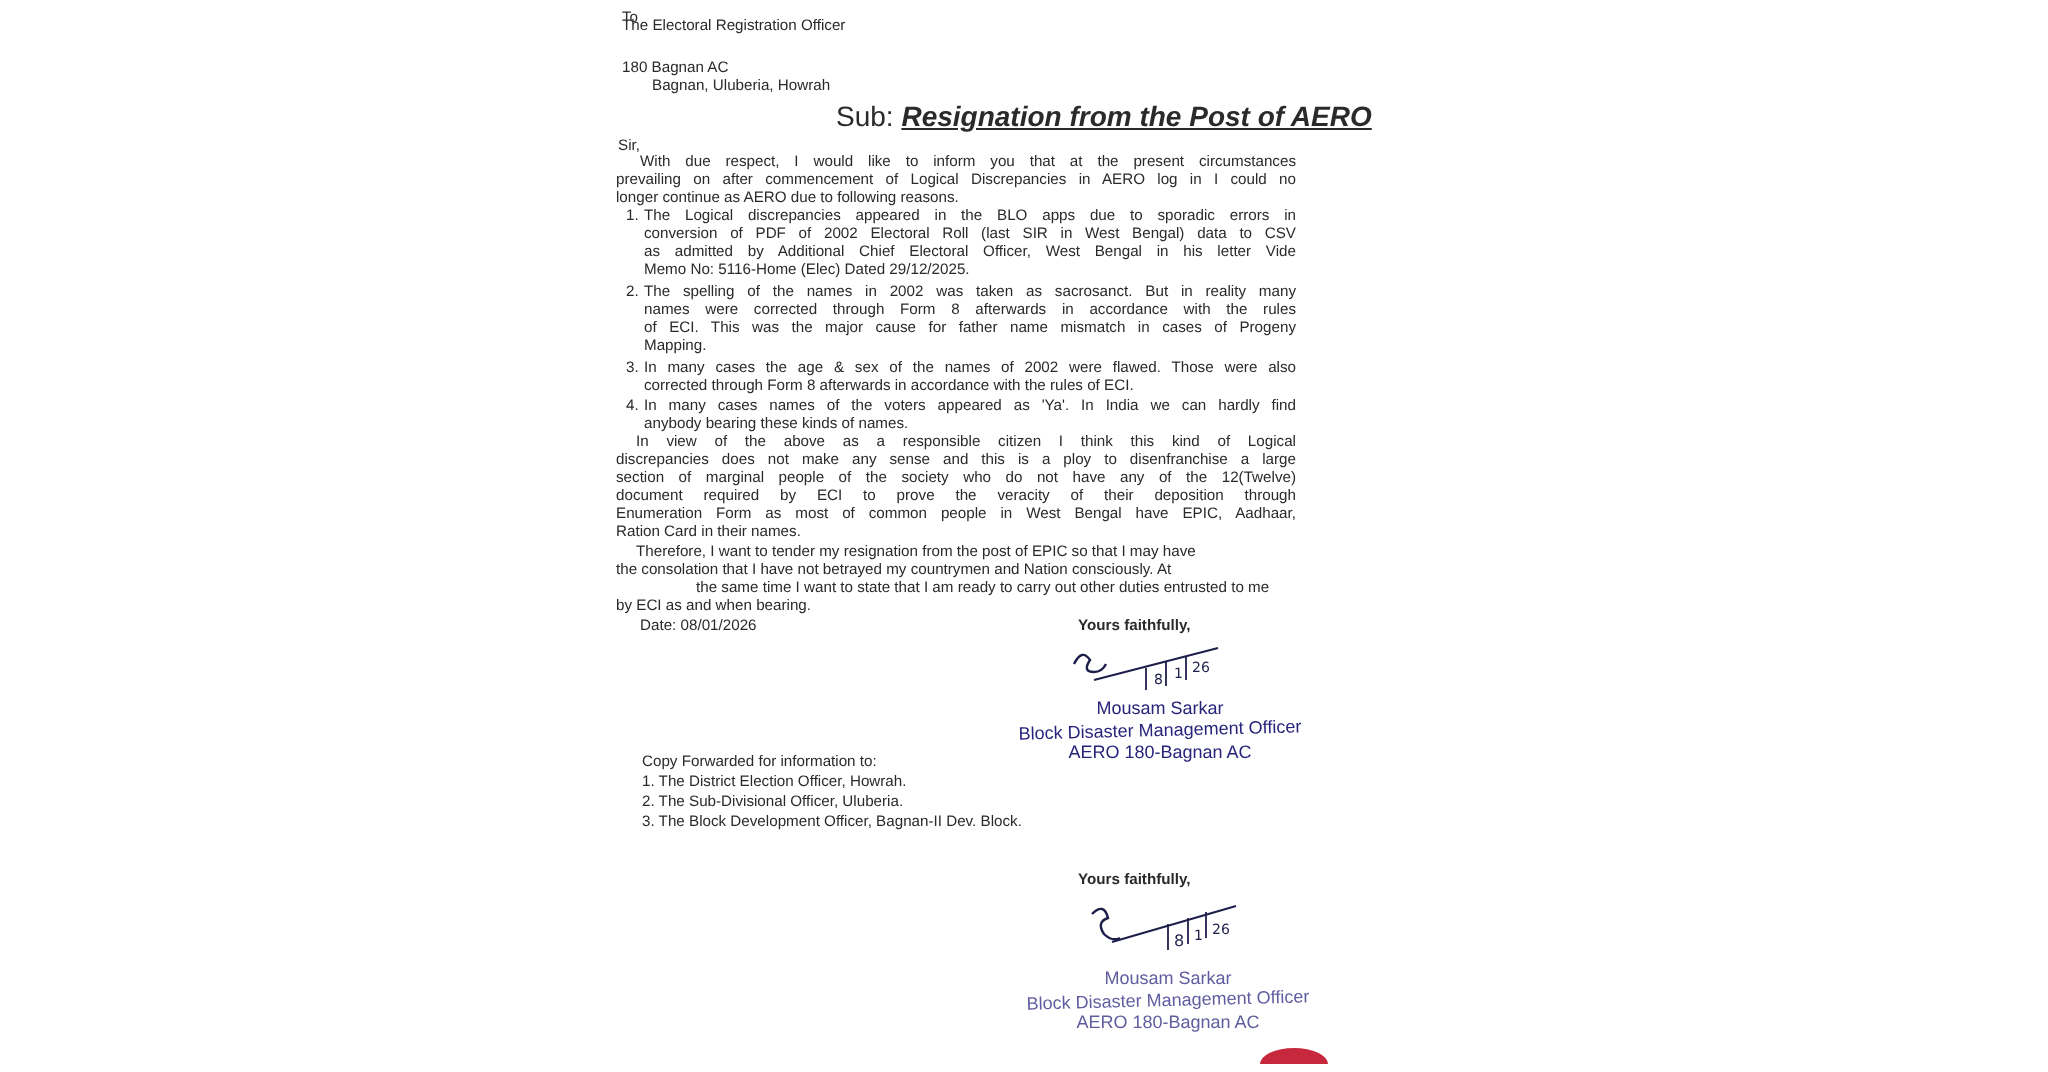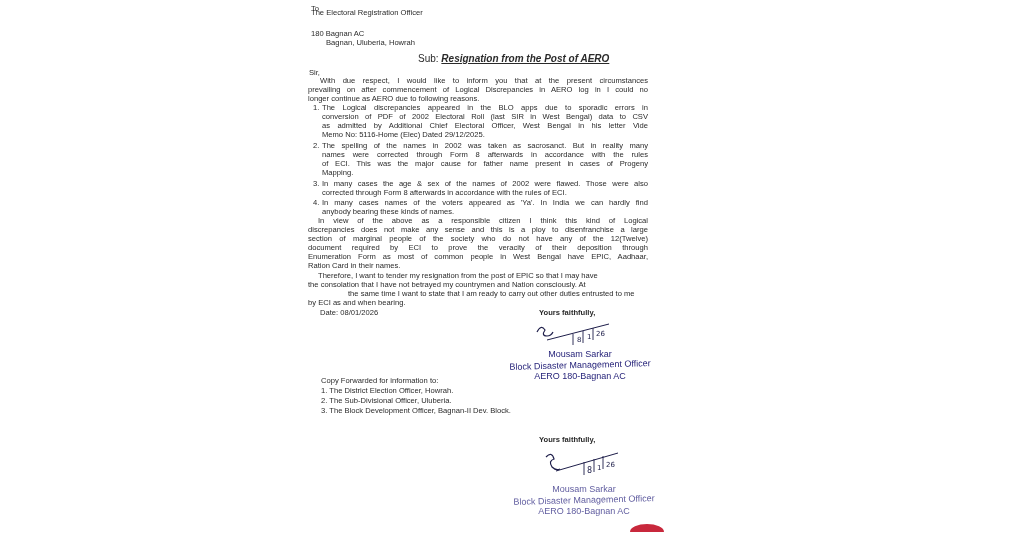--- a/index.html
+++ b/index.html
@@ -30,21 +30,21 @@
 <div class="page">
 
   <div class="abs" style="left:3px;top:4px;">To</div>
 
   <div>
     <div class="abs" style="left:3px;top:8px;">The Electoral Registration Officer</div>
     <div class="abs" style="left:3px;top:29px;">180 Bagnan AC</div>
     <div class="abs" style="left:18px;top:38px;">Bagnan, Uluberia, Howrah</div>
   </div>
 
-  <div class="abs" style="left:110px;top:54px;font-size:10px;">
+  <div class="abs" style="left:110px;top:54px;font-size:14px;">
     <span>Sub:</span>
     <span class="sub-title">Resignation from the Post of AERO</span>
   </div>
 
   <div class="abs" style="left:1px;top:68px;">Sir,</div>
 
   <div>
     <div class="line just" style="top:76px;padding-left:12px;width:328px;">With due respect, I would like to inform you that at the present circumstances</div>
     <div class="line just" style="top:85px;">prevailing on after commencement of Logical Discrepancies in AERO log in I could no</div>
     <div class="abs" style="left:0;top:94px;">longer continue as AERO due to following reasons.</div>
@@ -55,21 +55,21 @@
       <div class="abs num" style="top:103px;">1.</div>
       <div class="ind-line just" style="top:103px;">The Logical discrepancies appeared in the BLO apps due to sporadic errors in</div>
       <div class="ind-line just" style="top:112px;">conversion of PDF of 2002 Electoral Roll (last SIR in West Bengal) data  to CSV</div>
       <div class="ind-line just" style="top:121px;">as admitted by Additional Chief Electoral Officer, West Bengal in  his letter Vide</div>
       <div class="abs" style="left:14px;top:130px;">Memo No: 5116-Home (Elec) Dated 29/12/2025.</div>
     </div>
     <div>
       <div class="abs num" style="top:141px;">2.</div>
       <div class="ind-line just" style="top:141px;">The spelling of the names in 2002 was taken as sacrosanct. But in reality many</div>
       <div class="ind-line just" style="top:150px;">names were corrected through Form 8 afterwards in accordance with the rules</div>
-      <div class="ind-line just" style="top:159px;">of ECI. This was the major cause for father name present in cases of Progeny</div>
+      <div class="ind-line just" style="top:159px;">of ECI. This was the major cause for father name mismatch in cases of Progeny</div>
       <div class="abs" style="left:14px;top:168px;">Mapping.</div>
     </div>
     <div>
       <div class="abs num" style="top:179px;">3.</div>
       <div class="ind-line just" style="top:179px;">In many cases the age &amp; sex of the names of 2002 were flawed. Those were also</div>
       <div class="abs" style="left:14px;top:188px;">corrected through Form 8 afterwards in accordance with the rules of ECI.</div>
     </div>
     <div>
       <div class="abs num" style="top:198px;">4.</div>
       <div class="ind-line just" style="top:198px;">In many cases names of the voters appeared as 'Ya'. In India we can hardly find</div>

